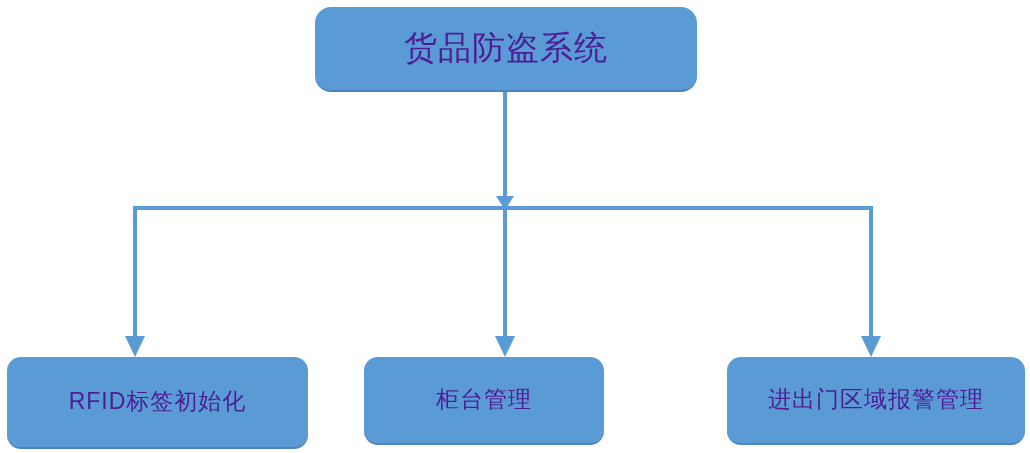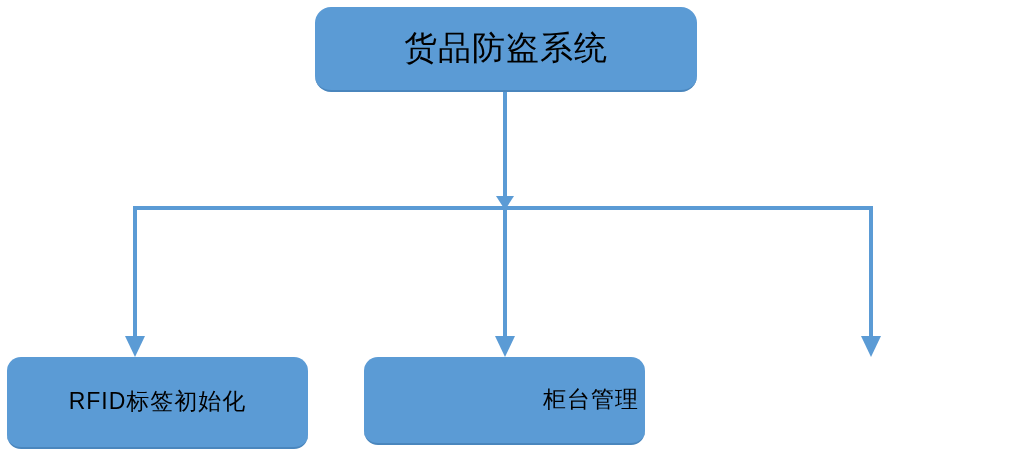--- a/index.html
+++ b/index.html
@@ -18,21 +18,21 @@
     overflow: hidden;
   }
   .node {
     position: absolute;
     box-sizing: border-box;
     background: #5B9BD5;
     border-radius: 14px;
     display: flex;
     align-items: center;
     justify-content: center;
-    color: #000000;
+    color: #4c1d95;
     text-align: center;
     line-height: 1.1;
     letter-spacing: 1px;
     border-bottom: 2px solid #4a86bd;
     user-select: none;
   }
   .node-label {
     display: block;
     padding: 0 6px;
     white-space: nowrap;
@@ -48,24 +48,23 @@
   #child-node-0 {
     left: 7px;
     top: 357px;
     width: 301px;
     height: 92px;
     font-size: 23px;
   }
   #child-node-1 {
     left: 364px;
     top: 357px;
-    width: 281px;
+    width: 240px;
     height: 88px;
     font-size: 23px;
-    justify-content: flex-end;
   }
   #child-node-2 {
     left: 727px;
     top: 357px;
     width: 298px;
     height: 88px;
     font-size: 23px;
   }
   #connector-layer {
     position: absolute;
@@ -112,14 +111,17 @@
   </div>
 
   <div class="node" id="child-node-0">
     <span class="node-label">RFID标签初始化</span>
   </div>
 
   <div class="node" id="child-node-1">
     <span class="node-label">柜台管理</span>
   </div>
 
+  <div class="node" id="child-node-2">
+    <span class="node-label">进出门区域报警管理</span>
+  </div>
 
 </div>
 
 </body></html>

